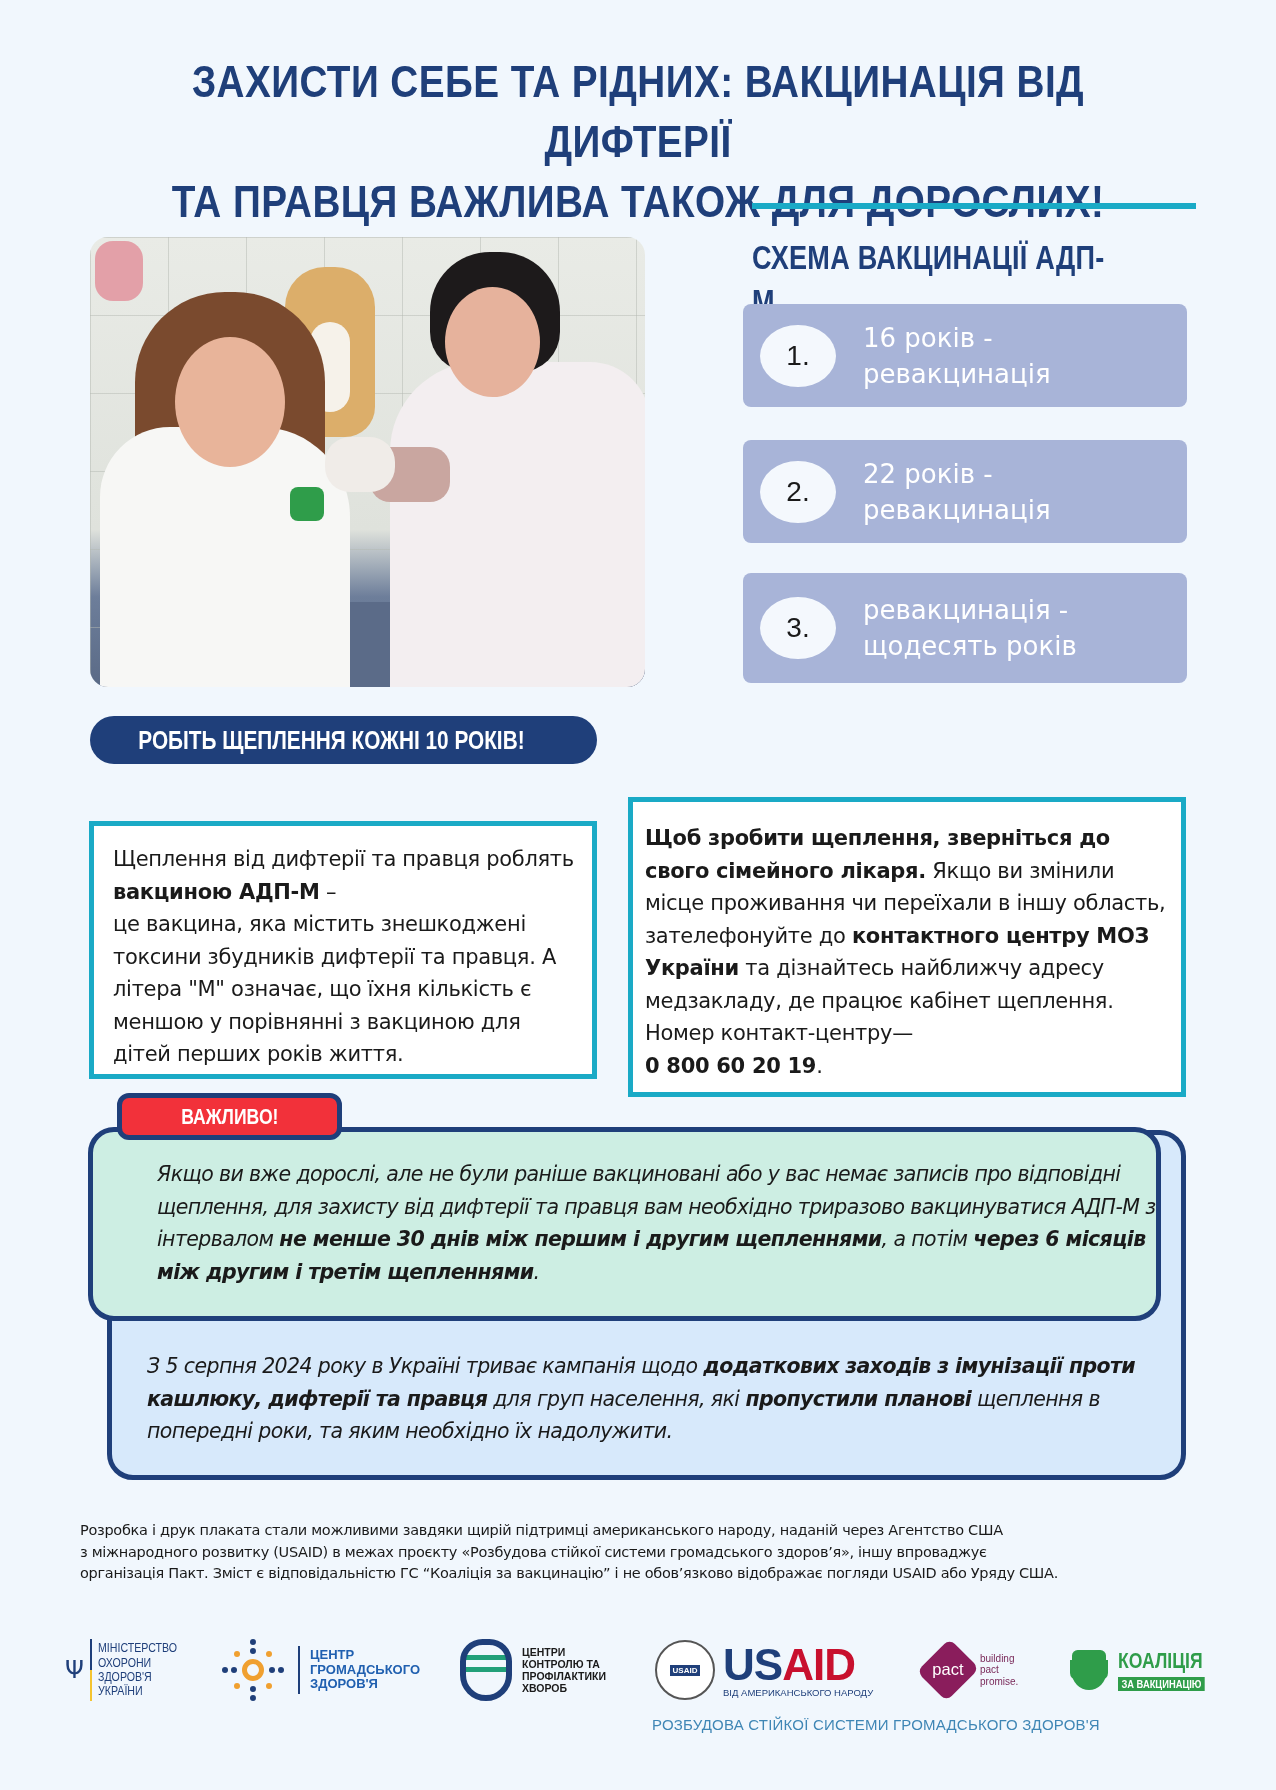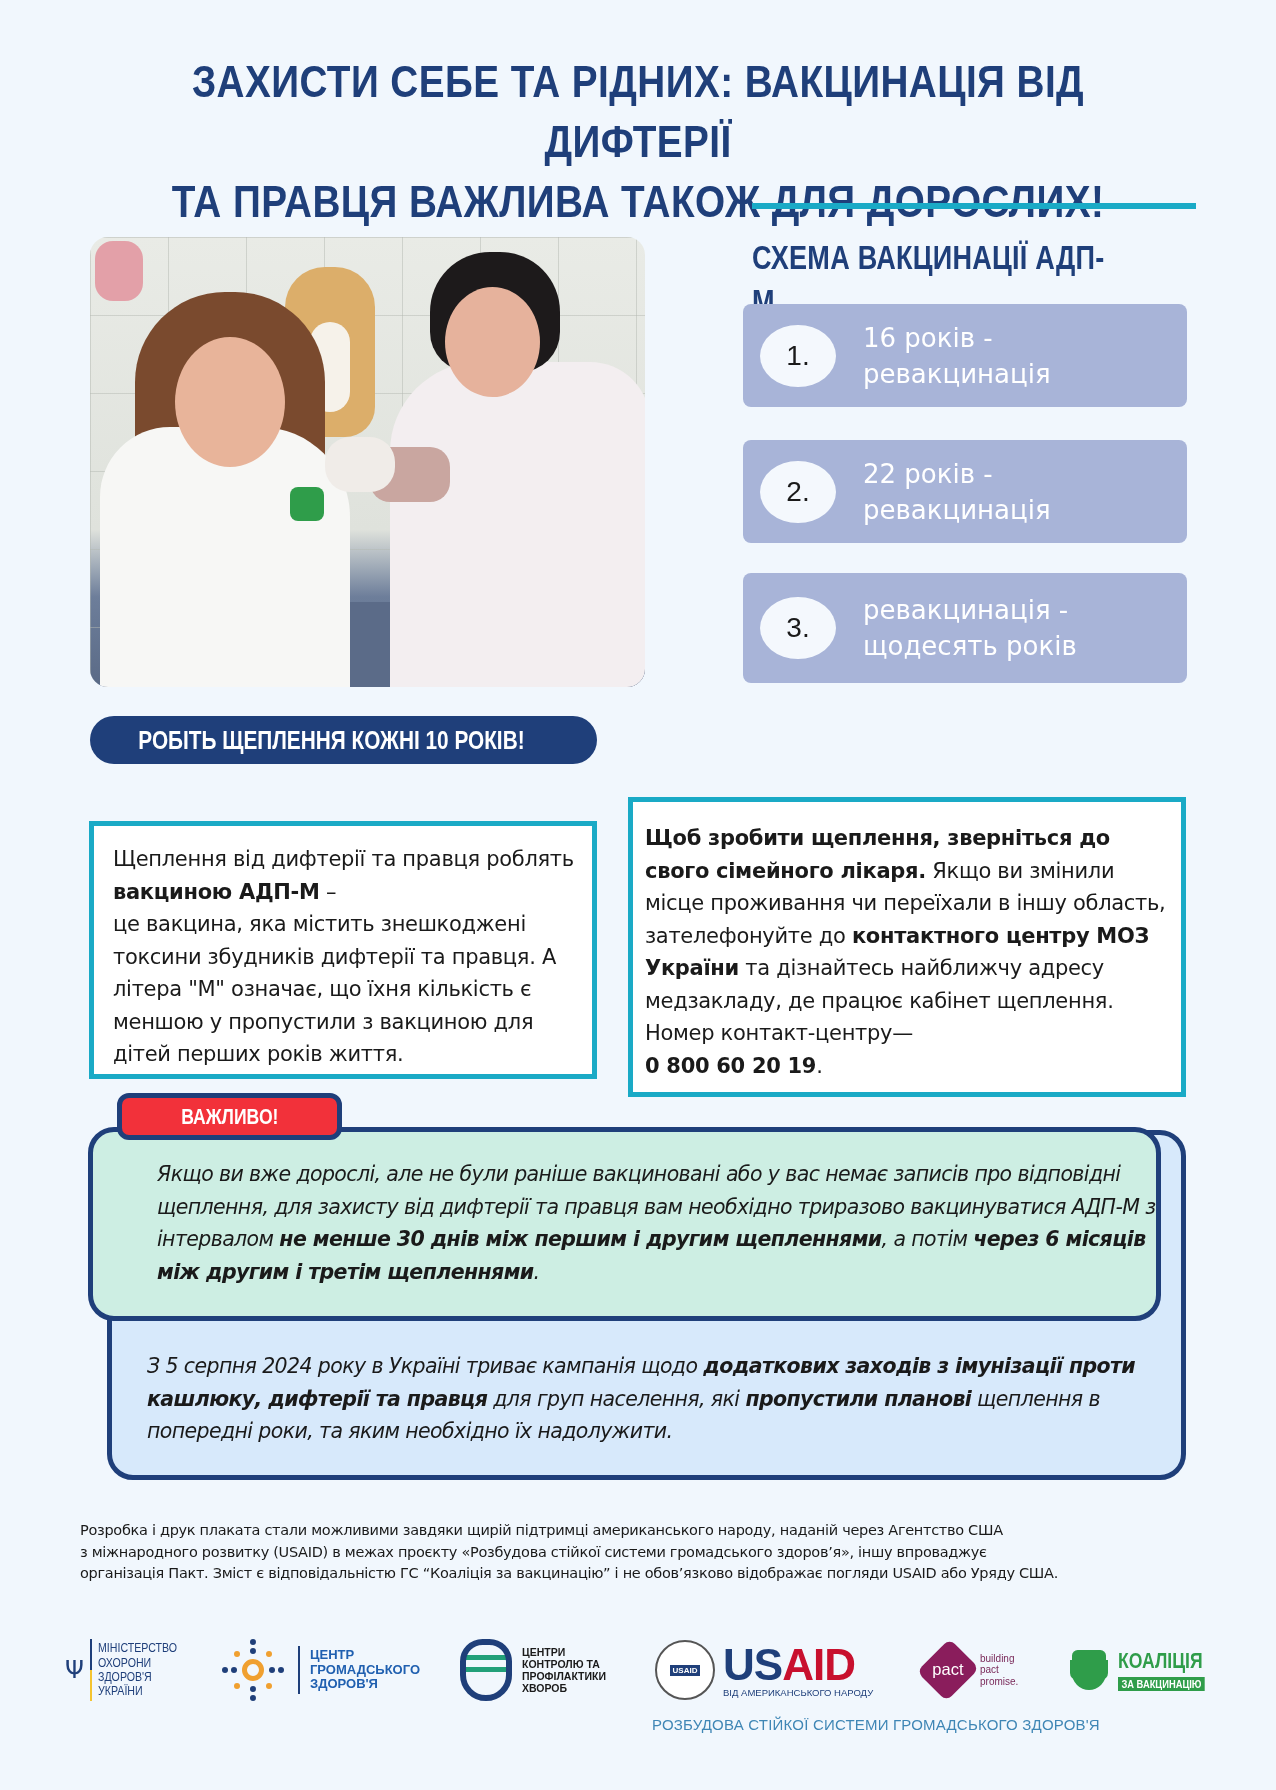--- a/index.html
+++ b/index.html
@@ -209,21 +209,21 @@
     <div>щодесять років</div>
   </div>
 </div>
 
 <div class="pill">
   <span>РОБІТЬ ЩЕПЛЕННЯ КОЖНІ 10 РОКІВ!</span>
 </div>
 
 <div class="card card-left">
   <span>Щеплення від дифтерії та правця роблять </span><b>вакциною АДП-М</b><span> –</span><br>
-  <span>це вакцина, яка містить знешкоджені токсини збудників дифтерії та правця. А літера "М" означає, що їхня кількість є меншою у пропустили з вакциною для дітей перших років життя.</span>
+  <span>це вакцина, яка містить знешкоджені токсини збудників дифтерії та правця. А літера "М" означає, що їхня кількість є меншою у порівнянні з вакциною для дітей перших років життя.</span>
 </div>
 
 <div class="card card-right">
   <b>Щоб зробити щеплення, зверніться до свого сімейного лікаря.</b><span> Якщо ви змінили місце проживання чи переїхали в іншу область, зателефонуйте до </span><b>контактного центру МОЗ  України</b><span> та дізнайтесь найближчу адресу медзакладу, де працює кабінет щеплення. Номер контакт-центру—</span><br>
   <b>0 800 60 20 19</b><span>.</span>
 </div>
 
 <div class="back-box"></div>
 <div class="front-box"></div>
 <div class="tab">

